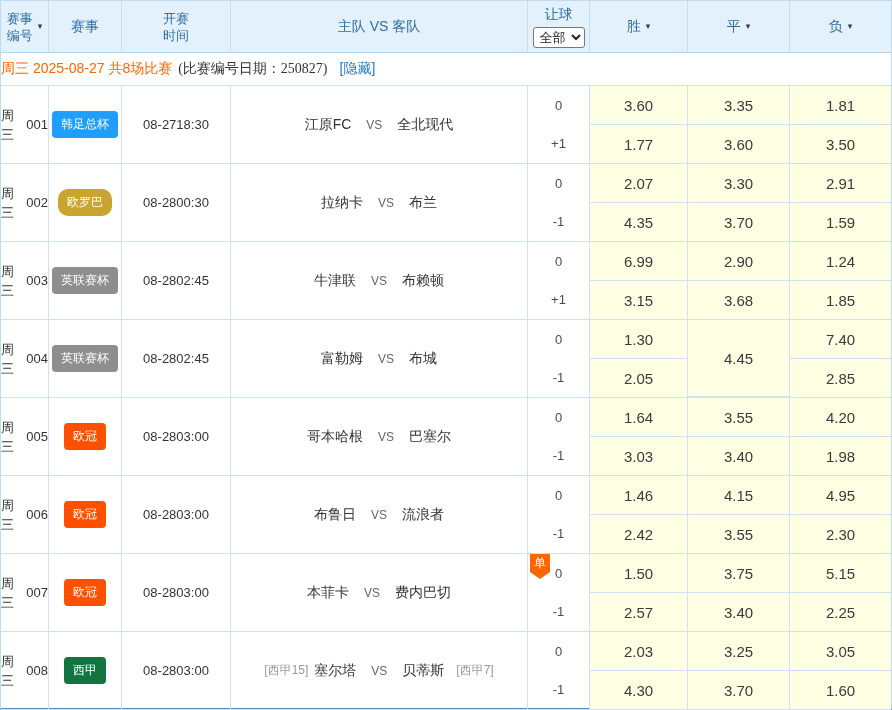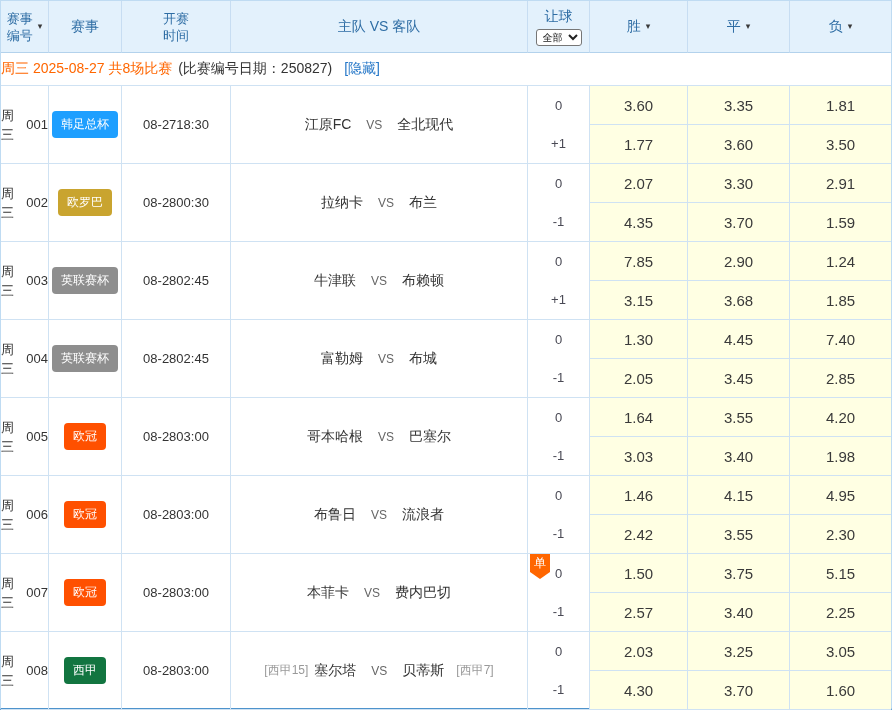--- a/index.html
+++ b/index.html
@@ -10,28 +10,28 @@
   .grid { display:grid; grid-template-columns:48px 73px 109px 297px 62px 98px 102px 101px; }
 
   
   .header { background:#E3F1FC; height:52px; color:#2E6DA4; font-size:14px; }
   .hcell { display:flex; align-items:center; justify-content:center; gap:5px;
     border-right:1px solid #C7DDF2; border-bottom:1px solid #B3D2EC; }
   .hcell:last-child { border-right:none; }
   .two-line { display:flex; flex-direction:column; line-height:17px; text-align:center; font-size:13px; }
   .caret { color:#3a3a3a; font-size:9px; line-height:1; }
   .h-handicap { flex-direction:column; gap:3px; padding:3px 0; }
-  .h-handicap select { font-size:10px; padding:1px 2px; border:1px solid #767676;
+  .h-handicap select { font-size:13px; padding:1px 2px; border:1px solid #767676;
     border-radius:3px; background:#fff; color:#222; font-family:"Liberation Sans",sans-serif; }
 
   
   .datebar { height:33px; display:flex; align-items:center; 
     font-size:14px; border-bottom:1px solid #CFE2F3; background:#fff; }
   .db-title { color:#FF6600; }
-  .db-note  { color:#333; margin-left:6px; }
+  .db-note  { color:#333; margin-left:6px;font-family:Liberation Serif, serif; }
   .db-hide  { color:#2577C8; margin-left:12px; text-decoration:none; cursor:pointer; }
 
   
   .mrow { height:78px; }
   .cell { border-right:1px solid #CFE2F3; border-bottom:1px solid #CFE2F3;
     display:flex; align-items:center; justify-content:center; }
   .mrow .cell:last-child { border-right:none; }
   .col-stack { line-height:19px; font-size:13px; color:#333; }
   .badge { display:inline-block; padding:5px 9px; border-radius:4px;
     color:#fff; font-size:12px; white-space:nowrap; cursor:pointer; }
@@ -141,21 +141,21 @@
       <div class="half">3.50</div>
     </div>
   </div>
 
   <div class="grid mrow">
     <div class="cell col-stack">
       <span>周三</span>
       <span>002</span>
     </div>
     <div class="cell">
-      <span class="badge" style="background: rgb(201, 164, 47);">欧罗巴</span>
+      <span class="badge" style="background: rgb(201, 164, 47); border-radius: 10px;">欧罗巴</span>
     </div>
     <div class="cell col-stack">
       <span>08-28</span>
       <span>00:30</span>
     </div>
     <div class="cell matchup">
 
       <span>拉纳卡</span>
       <span class="vs">VS</span>
       <span>布兰</span>
@@ -198,21 +198,21 @@
       <span class="vs">VS</span>
       <span>布赖顿</span>
 
     </div>
     <div class="cell split hcp">
 
       <div class="half top">0</div>
       <div class="half">+1</div>
     </div>
     <div class="cell split odds">
-      <div class="half top">7.85</div>
+      <div class="half top">6.99</div>
       <div class="half">3.15</div>
     </div>
     <div class="cell split odds">
       <div class="half top">2.90</div>
       <div class="half">3.68</div>
     </div>
     <div class="cell split odds">
       <div class="half top">1.24</div>
       <div class="half">1.85</div>
     </div>
@@ -241,21 +241,20 @@
 
       <div class="half top">0</div>
       <div class="half">-1</div>
     </div>
     <div class="cell split odds">
       <div class="half top">1.30</div>
       <div class="half">2.05</div>
     </div>
     <div class="cell split odds">
       <div class="half top">4.45</div>
-      <div class="half">3.45</div>
     </div>
     <div class="cell split odds">
       <div class="half top">7.40</div>
       <div class="half">2.85</div>
     </div>
   </div>
 
   <div class="grid mrow">
     <div class="cell col-stack">
       <span>周三</span>

